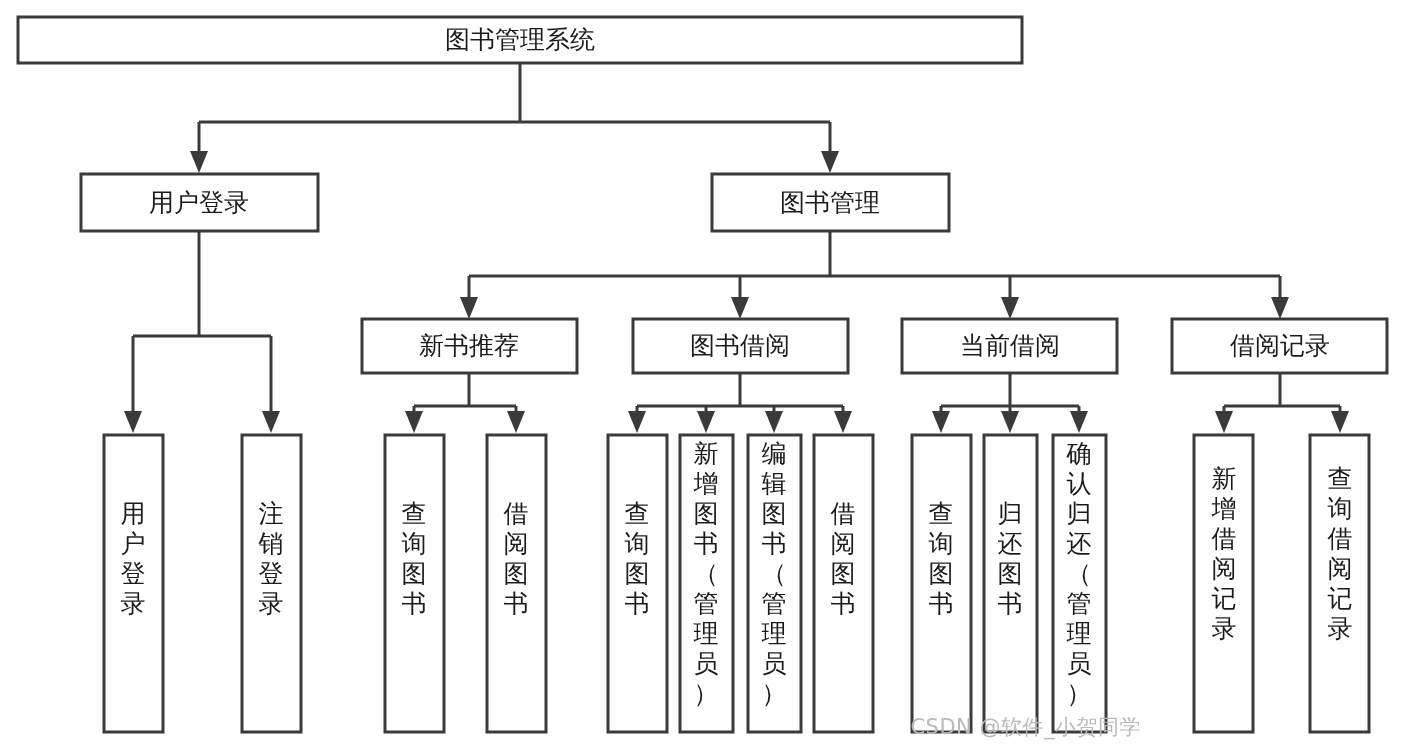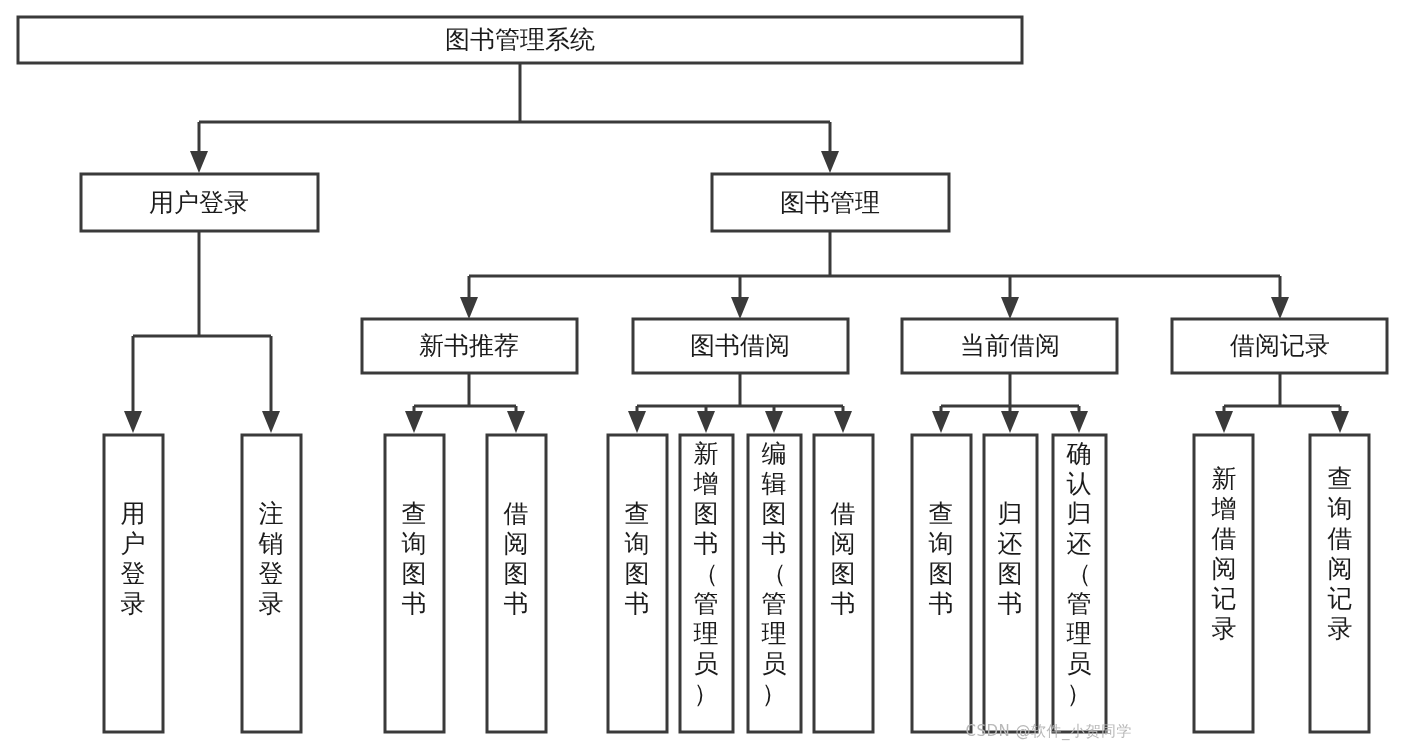--- a/index.html
+++ b/index.html
@@ -49,24 +49,24 @@
     dominant-baseline: middle;
   }
   .node-label-v {
     font-family: "DejaVu Sans", "Liberation Sans", sans-serif;
     font-size: 25px;
     fill: #1b1b1b;
     text-anchor: middle;
   }
   .watermark-text {
     position: absolute;
-    right: 13px;
+    right: 4px;
     bottom: 6px;
     font-family: "DejaVu Sans", "Liberation Sans", sans-serif;
-    font-size: 15px;
+    font-size: 21px;
     color: #b9b9b9;
     white-space: nowrap;
     letter-spacing: 0.5px;
     margin-top: 40px;
   }
 </style>
 </head>
 <body>
 
 <div id="diagram-root">

